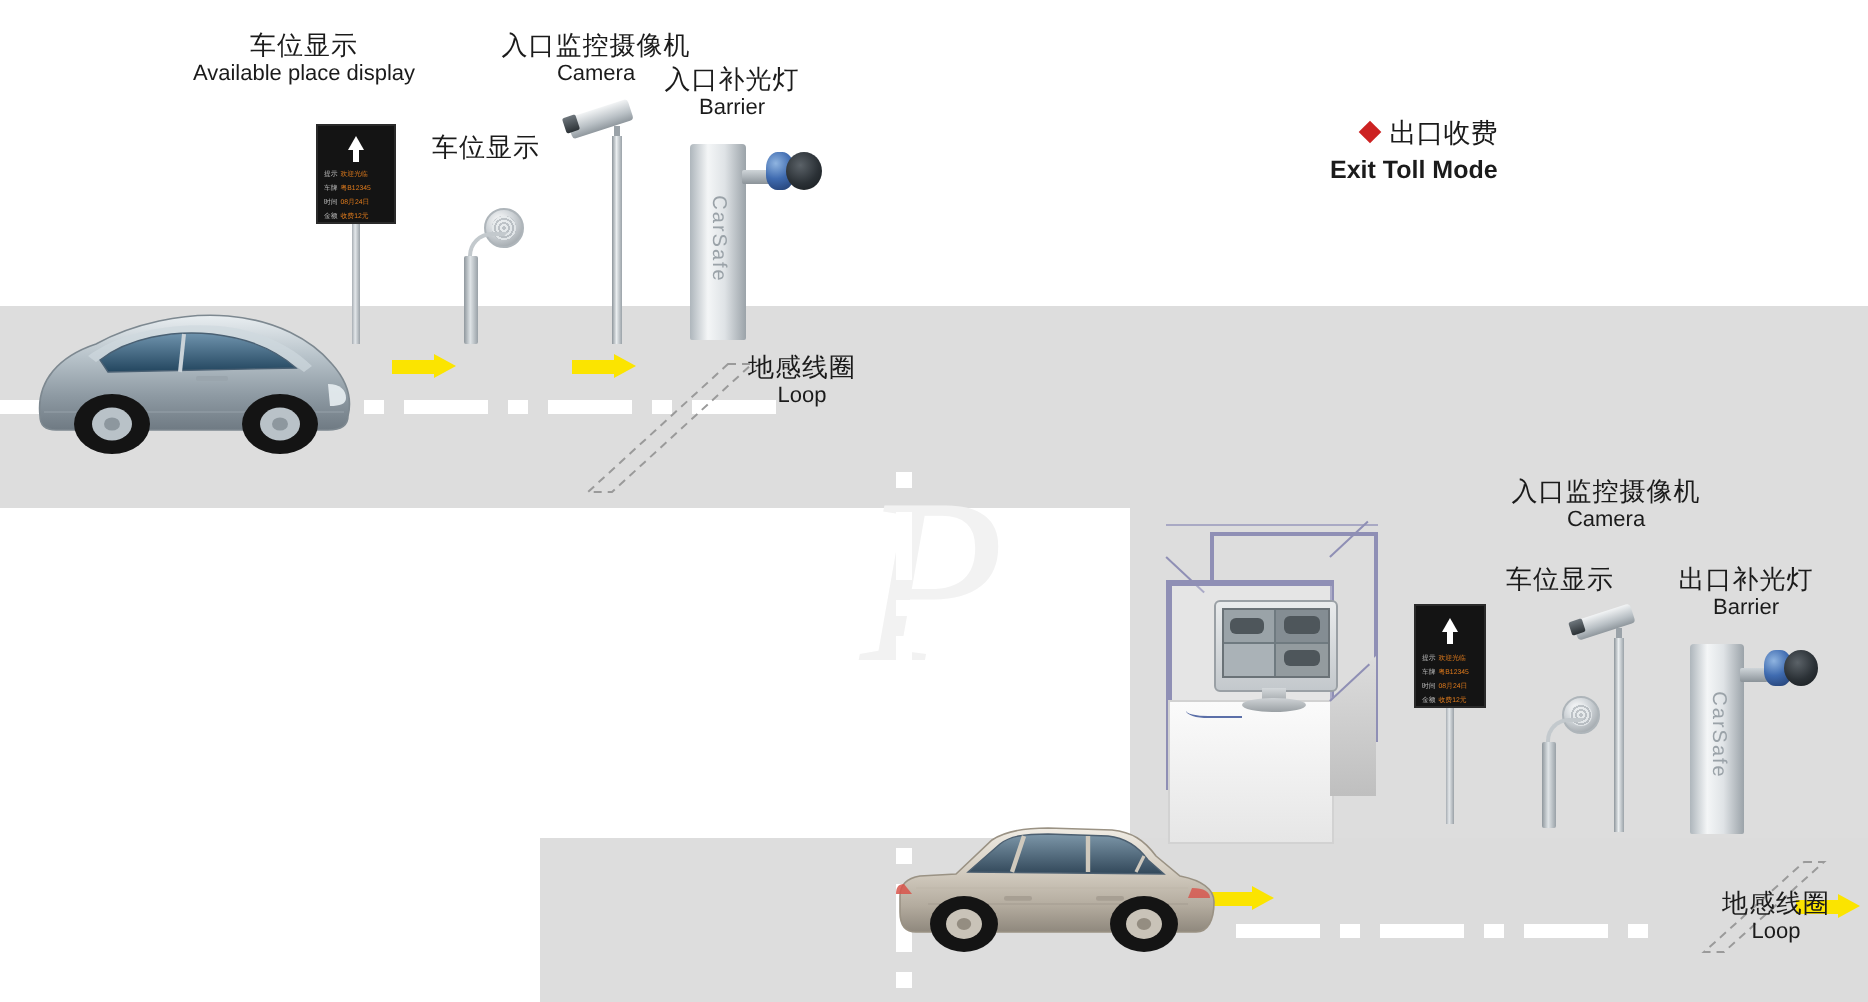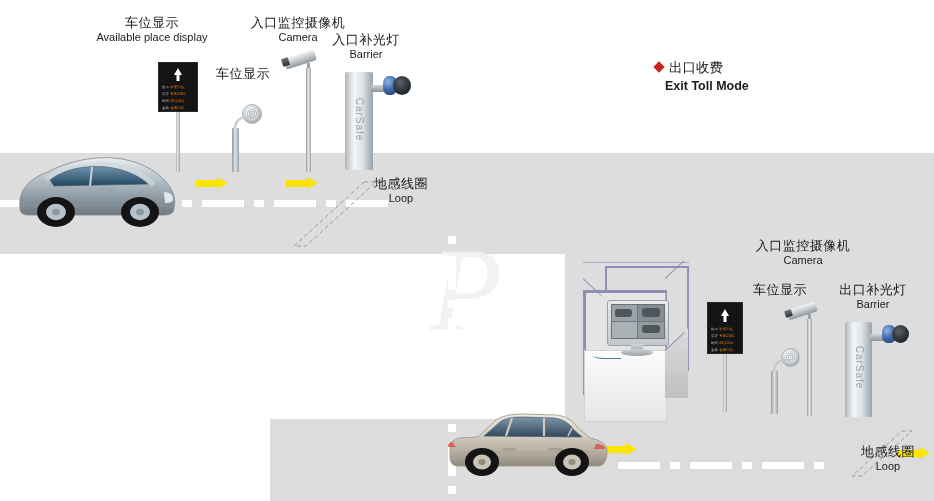--- a/index.html
+++ b/index.html
@@ -43,21 +43,21 @@
   
   .loop{position:absolute;}
   .loop svg{display:block;overflow:visible;}
 
   
   .label{position:absolute;text-align:center;color:#1b1b1b;white-space:nowrap;line-height:1.25;}
   .label .cn{display:block;font-size:13px;letter-spacing:.5px;}
   .label .en{display:block;font-size:11px;}
 
   
-  #exit-toll{position:absolute;left:655px;top:58px;white-space:nowrap;}
+  #exit-toll{position:absolute;left:655px;top:58px;white-space:nowrap;text-align:right;}
   #exit-toll .cn{font-size:13.5px;color:#1b1b1b;}
   #exit-toll .diamond{display:inline-block;width:8px;height:8px;background:#cc2222;
     transform:rotate(45deg);margin-right:6px;vertical-align:1px;}
   #exit-toll .en{display:block;font-size:12.5px;font-weight:bold;color:#1b1b1b;margin-top:2px;margin-left:10px;}
 
   
   .sign{position:absolute;}
   .sign .panel{
     position:absolute;left:0;top:0;background:#141414;border:1px solid #2a2a2a;
     box-sizing:border-box;overflow:hidden;

